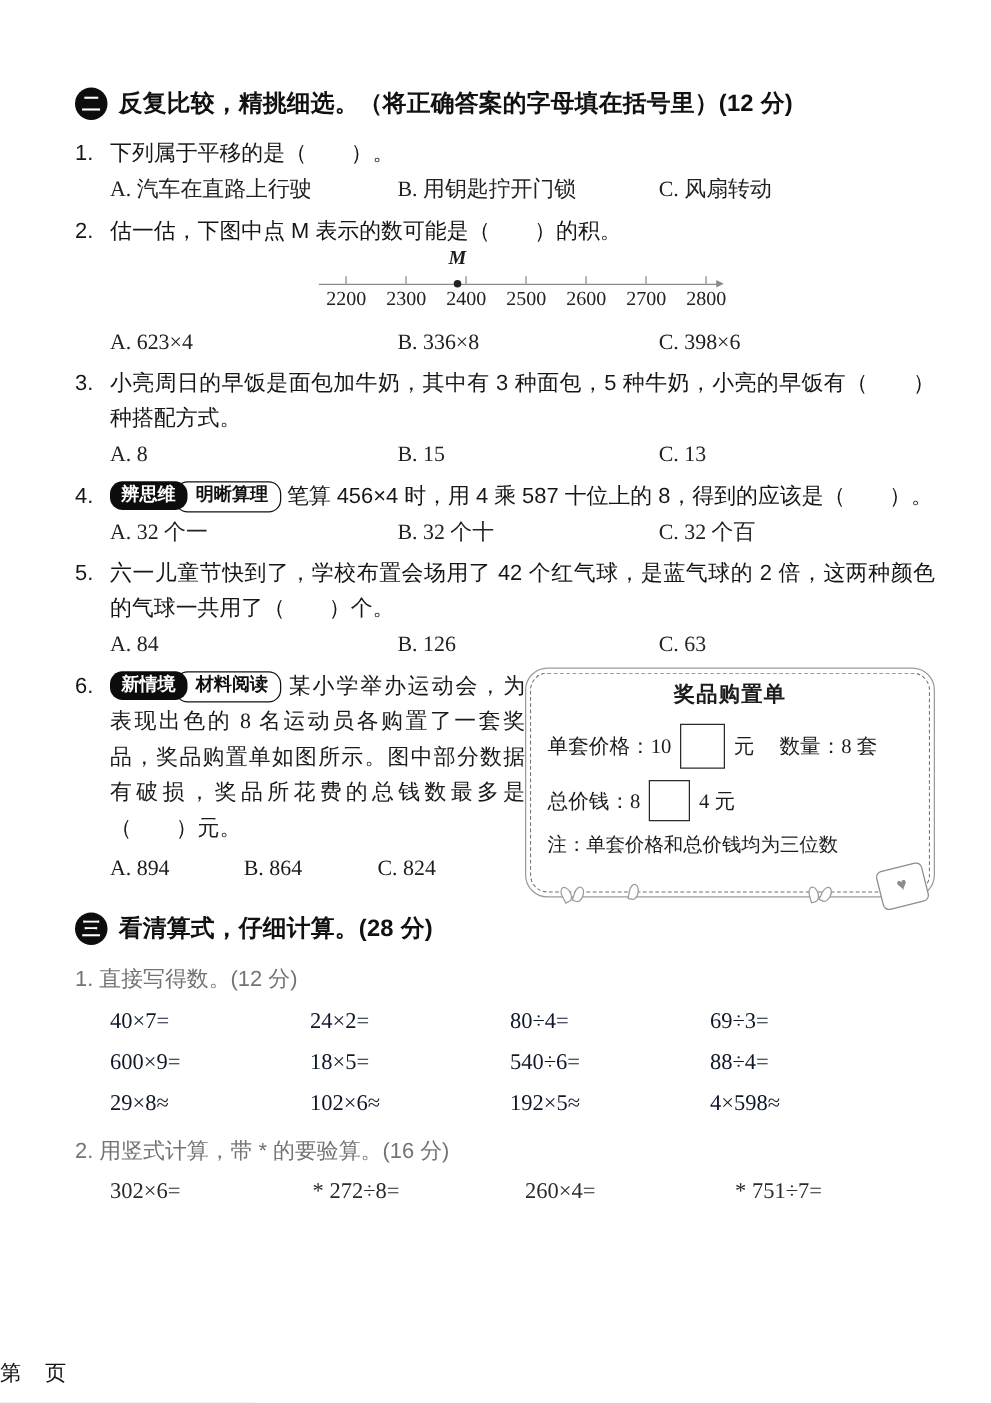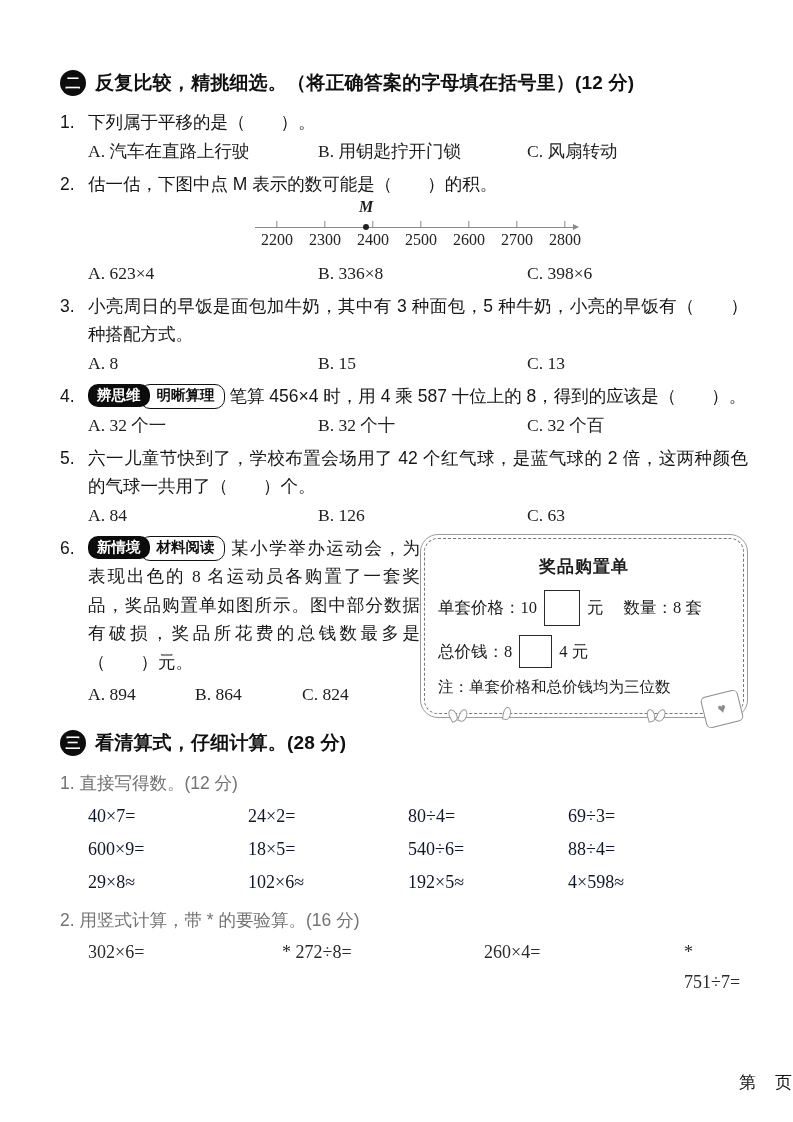--- a/index.html
+++ b/index.html
@@ -61,21 +61,21 @@
   
   .q6-wrap { position:relative; min-height:188px; margin-bottom:8px; }
   .q6-stem { width:360px; line-height:28.4px; }
   .q6-text { font-family:"Liberation Serif", serif; font-size:17.5px; text-align:justify; color:#1a1a1a; }
   .q6-opts { display:grid; grid-template-columns:107px 107px 1fr; margin-left:28px; margin-top:4px;
     font-size:17.5px; line-height:28px; }
 
   .prize-box { position:absolute; left:360px; top:0; width:328px; height:184px;
     border:1px solid #9a9a9a; border-radius:18px; padding:3px; background:#fff; }
   .prize-inner { width:100%; height:100%; border:1.5px dashed #777; border-radius:14px;
-    padding:16px 13px 6px; position:relative; }
+    padding:5px 13px 6px; position:relative; }
   .prize-title { text-align:center; font-weight:700; font-size:17px; letter-spacing:1px; margin-bottom:12px; }
   .prize-row { display:flex; align-items:center; font-size:16.5px; margin-bottom:9px; white-space:nowrap; }
   .blank-box { display:inline-block; width:36px; height:36px; border:1.5px solid #2a2a2a; background:#fff; margin:0 7px; flex:0 0 auto; }
   .blank-box.small { width:33px; height:33px; }
   .prize-gap { width:20px; flex:0 0 20px; }
   .prize-note { font-size:15.5px; margin-top:2px; white-space:nowrap; }
 
   .leaf { display:inline-block; width:8px; height:13px; border:1.3px solid #9a9a9a;
     border-radius:65% 65% 65% 0; background:#fff; }
   .doodle { position:absolute; display:flex; gap:2px; }
@@ -84,23 +84,23 @@
   .doodle-3 { right:78px; bottom:-9px; } .doodle-3 .leaf:nth-child(1){ transform:rotate(-15deg); } .doodle-3 .leaf:nth-child(2){ transform:rotate(25deg); }
   .envelope { position:absolute; right:2px; bottom:-12px; width:38px; height:32px;
     background:#fff; border:1.6px solid #8c8c8c; border-radius:5px; transform:rotate(-14deg);
     display:flex; align-items:center; justify-content:center; color:#8c8c8c; font-size:14px; }
 
   
   .sub-title { font-family:"Liberation Sans", sans-serif; font-size:17.5px; line-height:30px; color:#737373; margin-bottom:2px; }
   .calc-grid { display:grid; grid-template-columns:160px 160px 160px 1fr; margin-left:28px;
     font-size:18px; line-height:33px; color:#0f172a; margin-bottom:6px; }
   .vert-grid { display:grid; grid-template-columns:162px 170px 168px 1fr; margin-left:28px;
-    font-size:18px; line-height:30px; color:#2a2a2a;gap:32px; }
-
-  .footer { position:absolute; bottom:28px; left:0; width:100%; text-align:right;
+    font-size:18px; line-height:30px; color:#2a2a2a; }
+
+  .footer { position:absolute; bottom:12px; left:0; width:100%; text-align:left;
     font-family:Liberation Serif, serif; font-size:17px; color:#111; letter-spacing:1px; }
 </style>
 </head>
 <body>
 
 <div class="page">
   <div class="content">
 
     <div class="sec-header">
       <span class="sec-icon">二</span>

